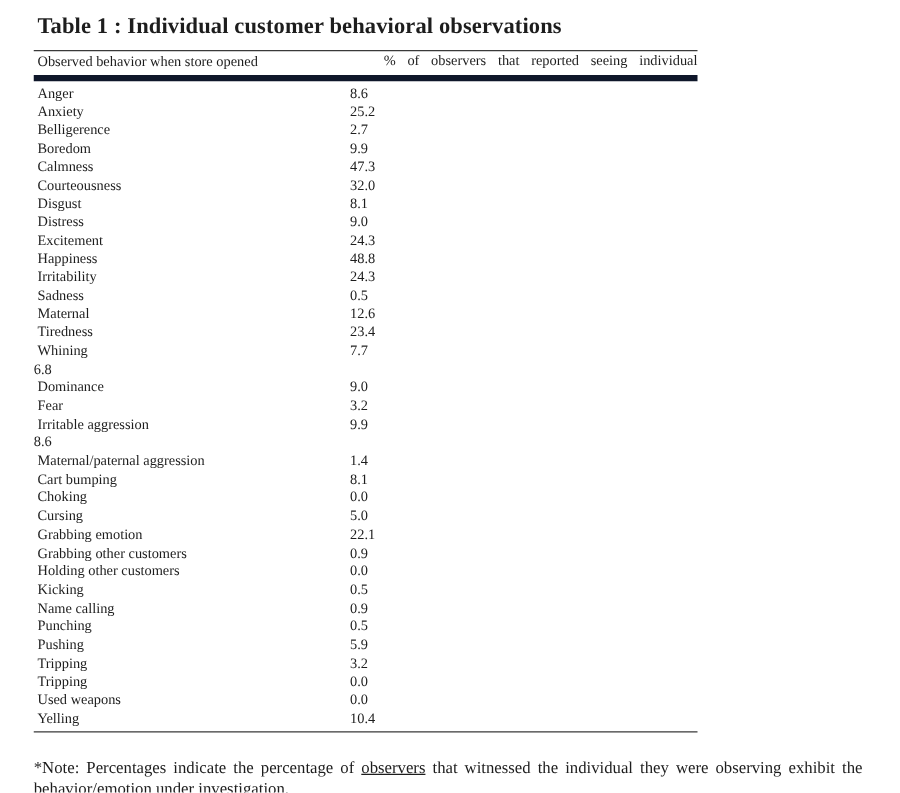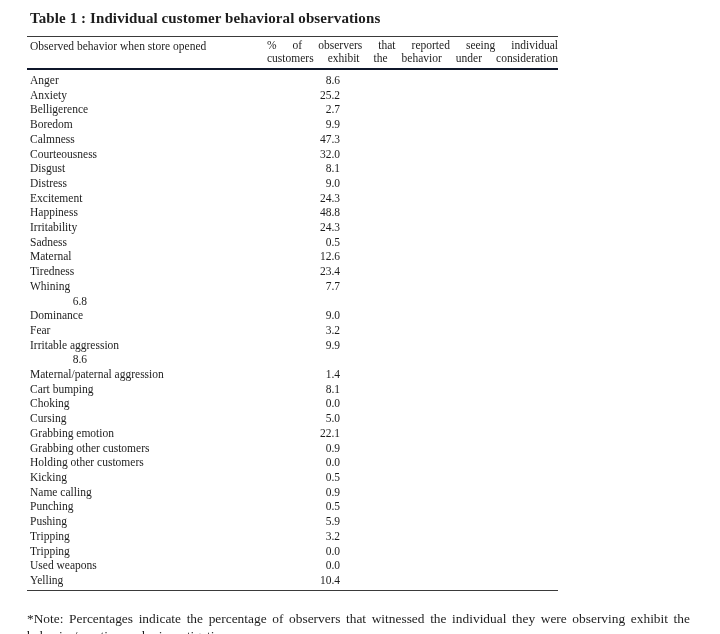--- a/index.html
+++ b/index.html
@@ -8,91 +8,91 @@
     height: 634px;
     background: #ffffff;
     font-family: "Liberation Serif", serif;
     color: #1d1d1d;
     overflow: hidden;
   }
   .page {
     padding: 8px 28px 0 27px;
   }
   .title {
-    font-size: 15px;
+    font-size: 18px;
     font-weight: bold;
     letter-spacing: 0.1px;
     padding: 2px 0 9px 3px;
   }
   .table {
     width: 531px;
   }
   .thead {
     display: flex;
     border-top: 1px solid #3a3a3a;
-    border-bottom: 2px solid #0f172a;
+    border-bottom: 5px solid #0f172a;
     padding: 2px 0 3px 0;
     font-size: 11.5px;
   }
   .th-behavior {
     width: 240px;
     padding: 1px 0 0 3px;
     line-height: 13px;
   }
   .th-percent {
     width: 291px;
     line-height: 13px;
   }
   .th-line {
     text-align: justify;
     text-align-last: justify;
+    margin-left: 40px;
   }
   .tbody {
     border-bottom: 1px solid #3a3a3a;
     padding: 3px 0 2px 0;
   }
   .trow {
     display: flex;
     line-height: 14.7px;
     font-size: 11.5px;
   }
   .cell-behavior {
     width: 253px;
     padding-left: 3px;
     white-space: nowrap;
   }
   .cell-value {
     width: 60px;
-    text-align: right;
   }
   .footnote {
     margin-top: 19px;
     width: 663px;
     font-size: 13.4px;
     line-height: 17.5px;
     text-align: justify;
   }
   .u {
+    text-decoration: underline;
     margin-top: 43px;
   }
 </style>
 </head>
 <body>
 
 <div class="page">
 
   <div class="title">Table 1 : Individual customer behavioral observations</div>
 
   <div class="table">
 
     <div class="thead">
       <div class="th-behavior">Observed behavior when store opened</div>
       <div class="th-percent">
         <div class="th-line">% of observers that reported seeing individual</div>
-        <div class="th-line">customers exhibit the behavior under consideration</div>
       </div>
     </div>
 
     <div class="tbody">
         <div class="trow">
           <div class="cell-behavior">Anger</div>
           <div class="cell-value">8.6</div>
         </div>
         <div class="trow">
           <div class="cell-behavior">Anxiety</div>

